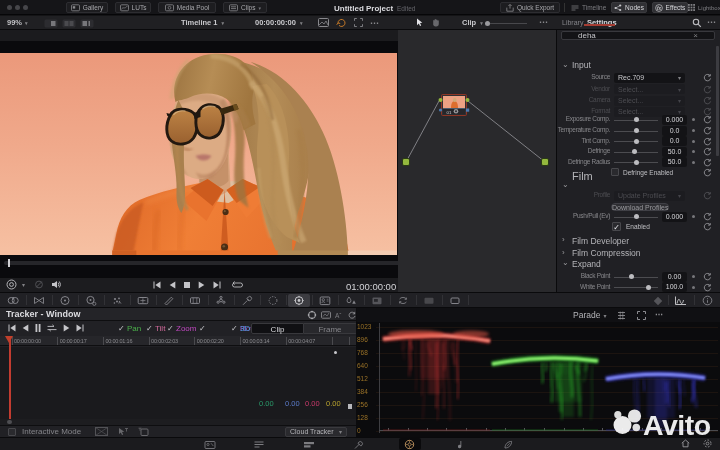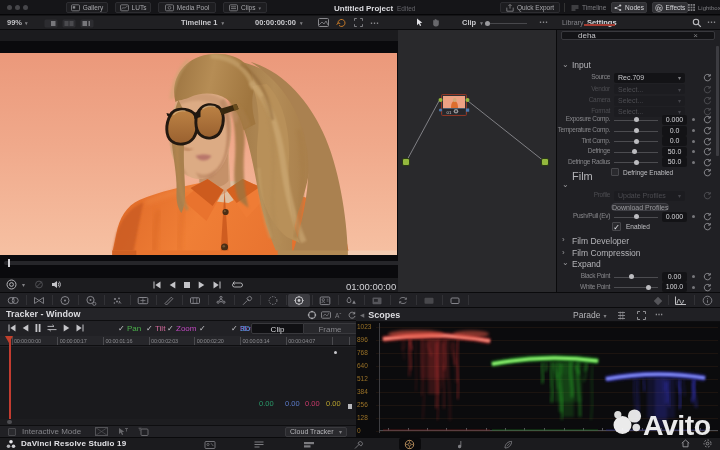--- a/index.html
+++ b/index.html
@@ -639,24 +639,20 @@
         <path d="M7 1.5 h3 M8.5 1.5 v3" stroke="#68686c" stroke-width="0.8"></path>
       </svg>
   <svg width="11" height="9" viewBox="0 0 11 9" style="margin-left:10px;">
         <rect x="3" y="2" width="7" height="6.5" rx="1" fill="none" stroke="#68686c"></rect>
         <path d="M0.5 1.2 h3 M2 1.2 v2.5" stroke="#68686c" stroke-width="0.8"></path>
       </svg>
   <div class="vc" style="margin-left:auto;margin-right:9px;width:62px;height:10px;background:#2a2a2e;border:1px solid #3a3a3e;border-radius:2px;color:#b4b4b8;padding:0 4px;font-size:7px;">Cloud Tracker<span style="margin-left:auto;font-size:6px;color:#808084;">▾</span></div>
 </div>
 
 <div class="abs" style="left:356px;top:308px;width:364px;height:129px;background:#101013;border-left:1px solid #0e0e10;"></div>
-<div class="abs vc" style="left:356px;top:308px;width:364px;height:14px;background:#202024;border-bottom:1px solid #0e0e10;">
-  <span style="margin-left:4px;font-size:5.5px;color:#6e6e72;">◀</span>
-  <span style="margin-left:4px;color:#dcdce0;font-size:9px;font-weight:bold;">Scopes</span>
-</div>
 <div class="abs vc" style="left:573px;top:309px;height:12px;color:#b4b4b8;font-size:8.5px;gap:3px;">Parade <span style="font-size:6px;color:#808084;">▾</span></div>
 <svg class="abs" style="left:617px;top:311px;" width="9" height="9" viewBox="0 0 9 9">
       <path d="M1 1.5 h7 M1 4.5 h7 M1 7.5 h7" stroke="#9a9a9e" stroke-width="0.8"></path>
       <path d="M3.2 0.5 v8 M5.8 0.5 v8" stroke="#9a9a9e" stroke-width="0.6"></path>
     </svg>
 <svg class="abs" style="left:637px;top:311px;" width="9" height="9" viewBox="0 0 9 9">
       <path d="M0.5 3 V0.5 H3 M6 0.5 H8.5 V3 M8.5 6 V8.5 H6 M3 8.5 H0.5 V6" fill="none" stroke="#9a9a9e" stroke-width="0.9"></path>
     </svg>
 <div class="abs" style="left:655px;top:310px;color:#9a9a9e;font-size:8px;font-weight:bold;">⋯</div>
 <div class="abs" style="left:356px;top:322px;width:364px;height:115px;background:#0b0b0d;"></div>
@@ -775,28 +771,20 @@
 <g opacity="0.93">
 <circle cx="17.5" cy="23" r="9" fill="#fcfcfc"></circle>
 <circle cx="29.5" cy="14" r="6.6" fill="#f4f4f4"></circle>
 <circle cx="12.8" cy="12.7" r="3.6" fill="#ececec"></circle>
 <circle cx="31.3" cy="25.5" r="3.8" fill="#f0f0f0"></circle>
 <text x="38" y="33" font-family="Liberation Sans" font-weight="bold" font-size="28.5" letter-spacing="-0.5" fill="#fbfbfb">Avito</text>
 </g>
     </svg>
 
 <div class="abs" style="left:0;top:437px;width:720px;height:13px;background:#1b1b1e;border-top:1px solid #0a0a0c;"></div>
-<div class="abs vc" style="left:6px;top:437px;height:13px;gap:5px;">
-  <svg width="10" height="10" viewBox="0 0 10 10">
-        <circle cx="5" cy="2.8" r="1.8" fill="#e8e8ec"></circle>
-        <circle cx="2.5" cy="7.2" r="1.8" fill="#b0b0b4"></circle>
-        <circle cx="7.5" cy="7.2" r="1.8" fill="#d0d0d4"></circle>
-      </svg>
-  <span style="color:#e2e2e6;font-size:8px;font-weight:bold;letter-spacing:0.2px;">DaVinci Resolve Studio 19</span>
-</div>
 <svg class="abs" style="left:204px;top:438.5px;" width="12" height="11" viewBox="0 0 12 11">
       <rect x="1" y="2.5" width="10" height="7" rx="1" fill="none" stroke="#7c7c80" stroke-width="0.9"></rect>
       <circle cx="4" cy="5.5" r="1.1" fill="none" stroke="#7c7c80" stroke-width="0.7"></circle>
       <path d="M7 4.2 l2.3 2.8" stroke="#7c7c80" stroke-width="0.7"></path>
     </svg>
     <svg class="abs" style="left:253px;top:438.5px;" width="12" height="11" viewBox="0 0 12 11">
       <path d="M1.5 3 h9 M1.5 5.5 h9 M1.5 8 h5" stroke="#7c7c80" stroke-width="1"></path>
     </svg>
     <svg class="abs" style="left:303px;top:438.5px;" width="12" height="11" viewBox="0 0 12 11">
       <rect x="1" y="3" width="10" height="2.2" fill="#7c7c80"></rect>

